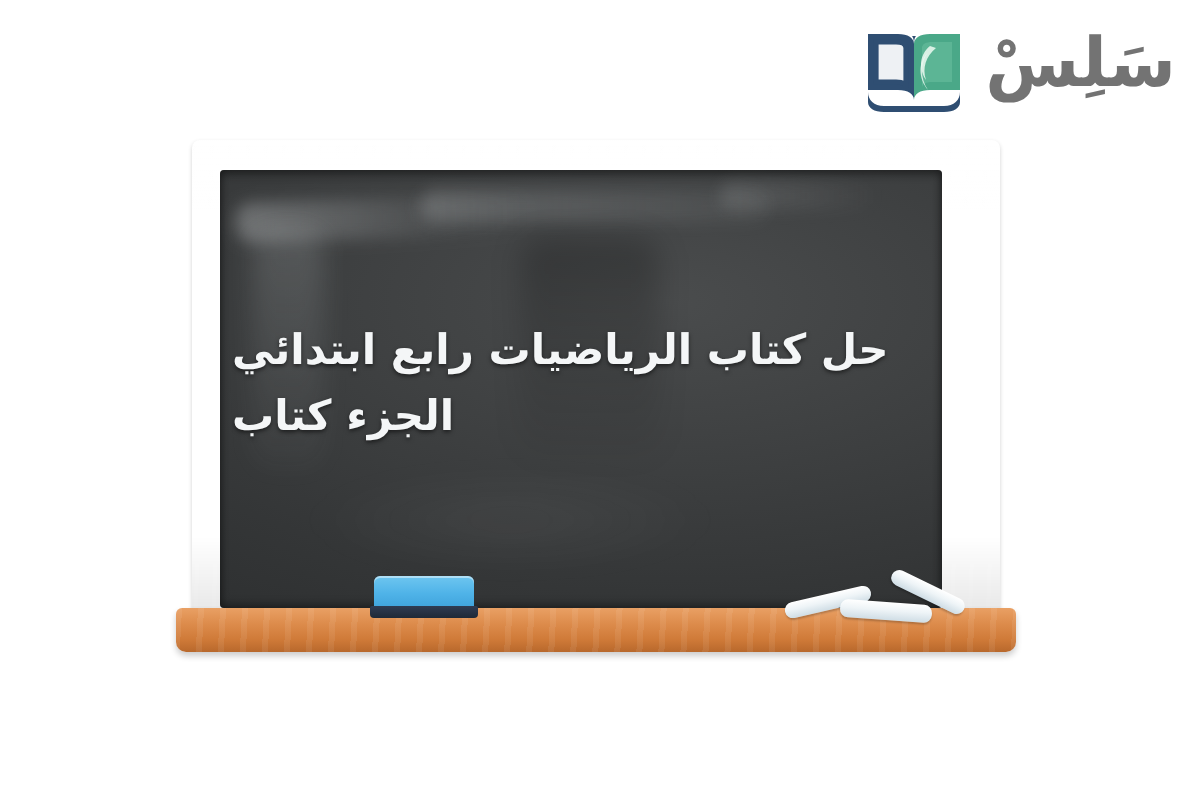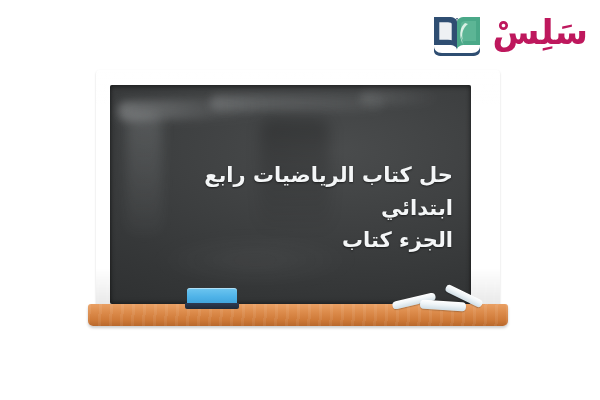--- a/index.html
+++ b/index.html
@@ -24,21 +24,21 @@
     height: 54px;
     display: flex;
     align-items: center;
     gap: 10px;
     direction: rtl;
   }
   .brand-wordmark {
     font-family: "DejaVu Sans", "Liberation Sans", sans-serif;
     font-size: 34px;
     font-weight: 700;
-    color: #be185d;
+    color: #737373;
     letter-spacing: 0px;
     line-height: 1;
     white-space: nowrap;
     transform: translateY(-1px);
   }
   .brand-mark {
     width: 52px;
     height: 46px;
     flex: 0 0 52px;
   }
@@ -148,28 +148,28 @@
     filter: blur(8px);
   }
 
   
   .board-text {
     position: absolute;
     left: 0;
     right: 0;
     top: 74px;
     direction: rtl;
-    text-align: right;
+    text-align: left;
     color: #f4f6f7;
     font-family: "DejaVu Sans", "Liberation Sans", sans-serif;
     font-weight: 700;
     font-size: 21px;
     line-height: 1.55;
     text-shadow: 0 1px 2px rgba(0,0,0,0.55);
-    padding: 0 18px;
+    padding: 0 6px;
   }
   .board-text .line2 { display: block; }
 
   
   .ledge {
     position: absolute;
     left: 0px;
     top: 234px;
     width: 420px;
     height: 22px;

